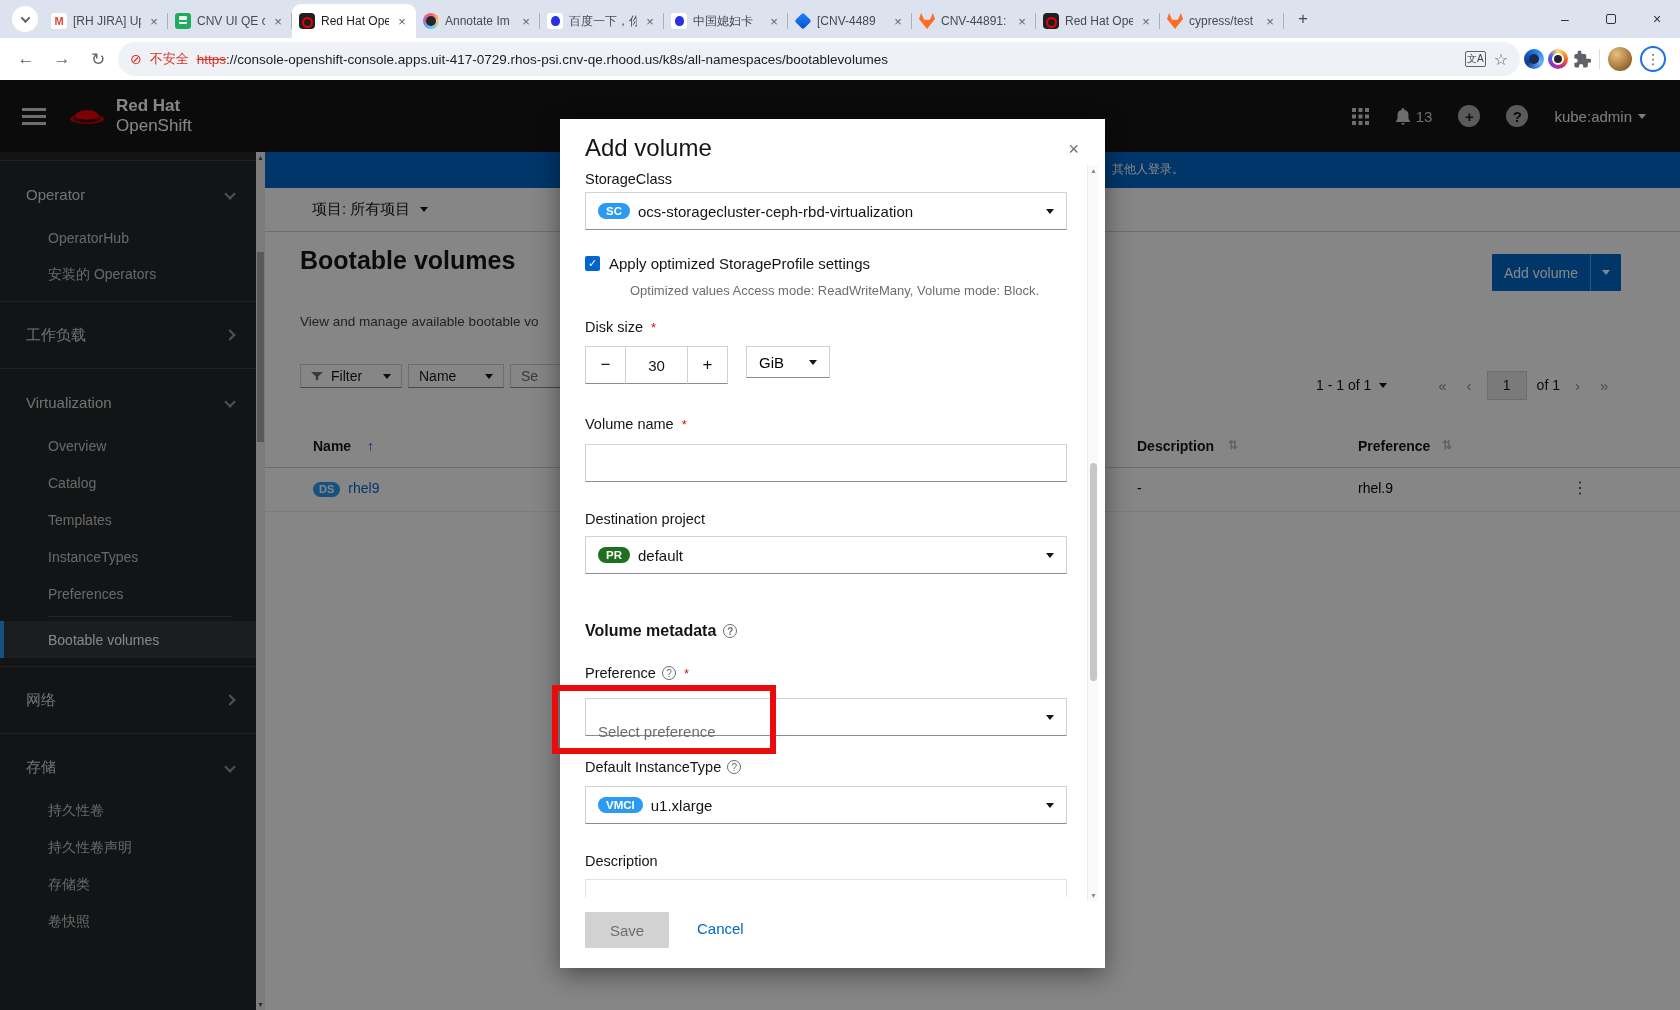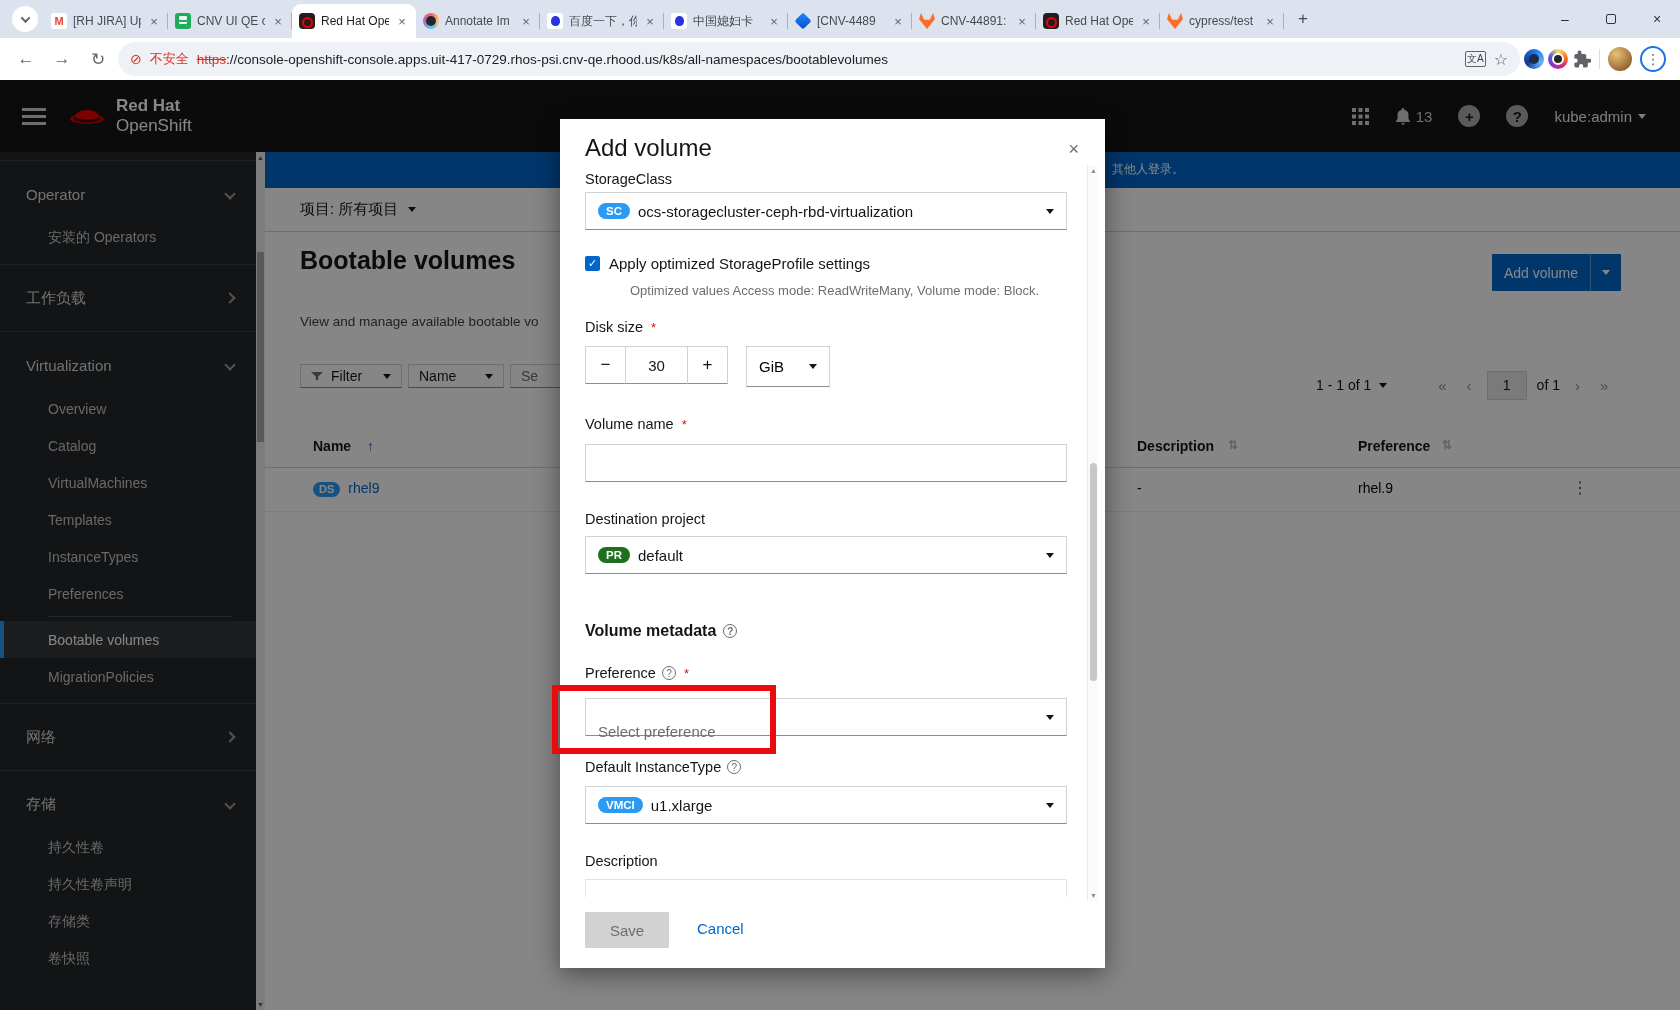--- a/index.html
+++ b/index.html
@@ -82,21 +82,21 @@
   .nav-chev.right { transform:rotate(-45deg); }
   #side-scroll { position:absolute; left:256px; top:152px; width:9px; height:858px; background:#ececec; z-index:5; }
   #side-scroll .thumb { position:absolute; left:1px; top:100px; width:7px; height:190px; background:#a9a9a9; }
   #side-scroll .sarrow { position:absolute; left:0; width:9px; text-align:center; font-size:7px; color:#555; }
 
   
   #main { position:absolute; left:256px; top:152px; width:1424px; height:858px; background:#fff; }
   #banner { position:absolute; left:0; top:0; width:1424px; height:36px; background:#0066cc; }
   #banner .btext { position:absolute; left:856px; top:9px; color:#fff; font-size:12px; }
   #projectbar { position:absolute; left:0; top:36px; width:1424px; height:44px; border-bottom:1px solid #d2d2d2; display:flex; align-items:center; }
-  #projectbar .ptext { margin-left:44px; font-size:15px; color:#151515; display:flex; gap:10px; align-items:center; }
+  #projectbar .ptext { margin-left:56px; font-size:15px; color:#151515; display:flex; gap:10px; align-items:center; }
   #page-title { position:absolute; left:44px; top:94px; font-size:25px; color:#151515; }
   #add-volume-btn { position:absolute; left:1236px; top:102px; height:37px; background:#0066cc; color:#fff; display:flex; align-items:center; border-radius:1px; font-size:14px; }
   #add-volume-btn .lbl { padding:0 12px; }
   #add-volume-btn .sep { width:1px; height:100%; background:rgba(255,255,255,.35); }
   #add-volume-btn .cwrap { width:30px; display:flex; justify-content:center; }
   #page-sub { position:absolute; left:44px; top:162px; font-size:13.5px; color:#3c3f42; width:560px; white-space:nowrap; overflow:hidden; }
   .tb-ctl { position:absolute; top:212px; height:24px; border:1px solid #d2d2d2; border-bottom-color:#8a8d90; background:#fff; display:flex; align-items:center; gap:8px; padding:0 10px; font-size:14px; color:#151515; }
   #filter-ctl { left:44px; width:102px; }
   #name-ctl { left:152px; width:96px; }
   #search-ctl { left:254px; width:240px; color:#6a6e73; }
@@ -130,21 +130,21 @@
   .m-select .dd-caret { margin-left:auto; }
   .pill { color:#fff; font-size:11.5px; font-weight:bold; border-radius:10px; padding:2px 8px; flex:none;text-align:right; }
   .pill-sc, .pill-vmci { background:#2b9af3; }
   .pill-pr { background:#1e6f1e; border-radius:8px; }
   .m-check { position:absolute; left:25px; top:136px; display:flex; align-items:center; gap:9px; font-size:15px; color:#151515; }
   .cbox { width:15px; height:15px; background:#0066cc; border-radius:2px; color:#fff; font-size:11px; display:flex; align-items:center; justify-content:center; }
   .m-note { position:absolute; left:25px; top:164px; font-size:13px; color:#6a6e73;margin-left:45px; }
   #stepper { position:absolute; left:25px; top:227px; display:flex; }
   .st-btn { width:41px; height:38px; border:1px solid #d2d2d2; border-bottom-color:#8a8d90; display:flex; align-items:center; justify-content:center; font-size:17px; color:#151515; background:#fff; }
   .st-val { width:61px; height:38px; border:1px solid #d2d2d2; border-bottom-color:#8a8d90; border-left:none; border-right:none; display:flex; align-items:center; justify-content:center; font-size:15px; color:#151515; }
-  #unit-sel { position:absolute; left:186px; top:227px; width:84px; height:41px; border:1px solid #d2d2d2; border-bottom-color:#8a8d90; display:flex; align-items:center; padding:0 12px; font-size:15px; gap:10px; }
+  #unit-sel { position:absolute; left:186px; top:227px; width:84px; height:32px; border:1px solid #d2d2d2; border-bottom-color:#8a8d90; display:flex; align-items:center; padding:0 12px; font-size:15px; gap:10px; }
   .m-input { position:absolute; left:25px; top:325px; width:482px; height:38px; border:1px solid #d2d2d2; border-bottom-color:#8a8d90; background:#fff; }
   .m-head2 { position:absolute; left:25px; top:503px; font-size:16px; font-weight:bold; color:#151515; display:flex; align-items:center; gap:7px; }
   .placeholder { color:#6a6e73;margin-top:28px; }
   .m-textarea { position:absolute; left:25px; top:760px; width:482px; height:18px; border:1px solid #e3e3e3; border-bottom:none; background:#fff; }
   #save-btn { position:absolute; left:25px; top:793px; width:84px; height:36px; background:#d2d2d2; color:#6a6e73; font-size:15px; display:flex; align-items:center; justify-content:center; border-radius:1px; }
   #cancel-btn { position:absolute; left:137px; top:801px; color:#0066cc; font-size:15px; }
   #m-scroll { position:absolute; left:527px; top:46px; width:11px; height:736px; background:#fafafa; border-left:1px solid #ececec; }
   #m-scroll .sarrow { position:absolute; left:0; width:11px; text-align:center; font-size:7px; color:#8a8d90; }
   #m-scroll .thumb { position:absolute; left:2px; top:298px; width:7px; height:218px; background:#c7c7c7; border-radius:4px; }
 
@@ -285,56 +285,53 @@
 </div>
 
 <div id="sidebar">
   <div class="nav-divider"></div>
   <div id="nav-items">
       <div class="nav-item lvl1">
         <span class="nlabel">Operator</span>
         <span class="nav-chev down"></span>
       </div>
       <div class="nav-item lvl2">
+        <span class="nlabel">OperatorHub</span>
+      </div>
+      <div class="nav-item lvl2">
         <span class="nlabel">安装的 Operators</span>
       </div>
       <div class="nav-divider"></div>
       <div class="nav-item lvl1">
         <span class="nlabel">工作负载</span>
         <span class="nav-chev right"></span>
       </div>
       <div class="nav-divider"></div>
       <div class="nav-item lvl1">
         <span class="nlabel">Virtualization</span>
         <span class="nav-chev down"></span>
       </div>
       <div class="nav-item lvl2">
         <span class="nlabel">Overview</span>
       </div>
       <div class="nav-item lvl2">
         <span class="nlabel">Catalog</span>
       </div>
       <div class="nav-item lvl2">
-        <span class="nlabel">VirtualMachines</span>
-      </div>
-      <div class="nav-item lvl2">
         <span class="nlabel">Templates</span>
       </div>
       <div class="nav-item lvl2">
         <span class="nlabel">InstanceTypes</span>
       </div>
       <div class="nav-item lvl2">
         <span class="nlabel">Preferences</span>
       </div>
       <div class="nav-divider sub"></div>
       <div class="nav-item lvl2 active">
         <span class="nlabel">Bootable volumes</span>
-      </div>
-      <div class="nav-item lvl2">
-        <span class="nlabel">MigrationPolicies</span>
       </div>
       <div class="nav-divider"></div>
       <div class="nav-item lvl1">
         <span class="nlabel">网络</span>
         <span class="nav-chev right"></span>
       </div>
       <div class="nav-divider"></div>
       <div class="nav-item lvl1">
         <span class="nlabel">存储</span>
         <span class="nav-chev down"></span>

